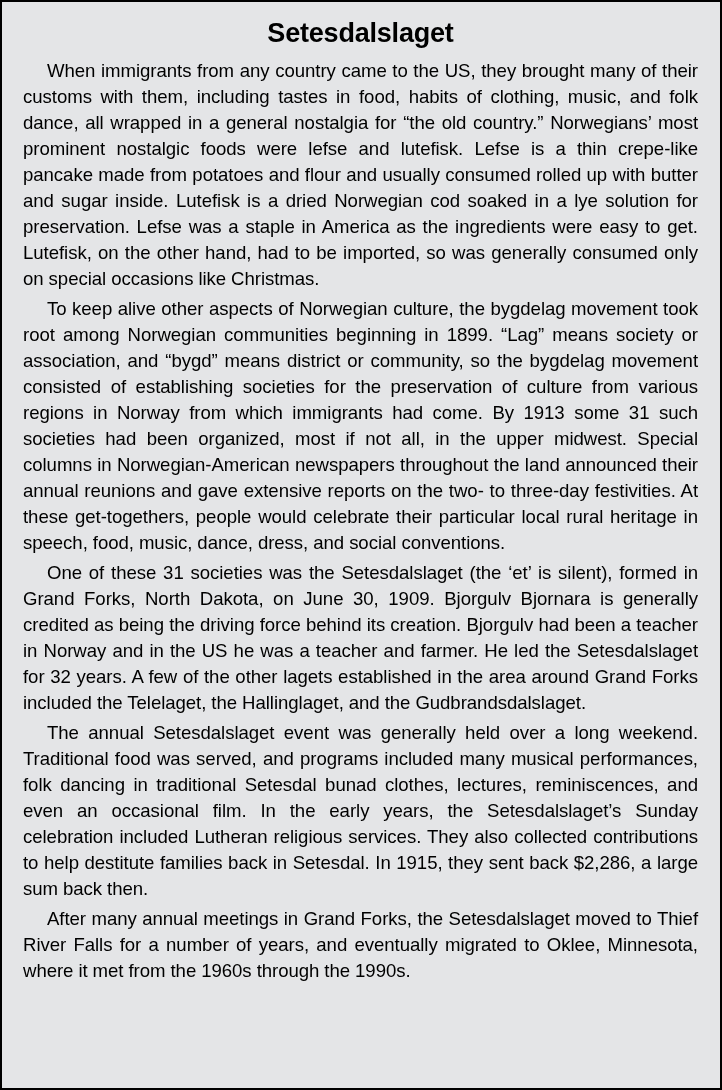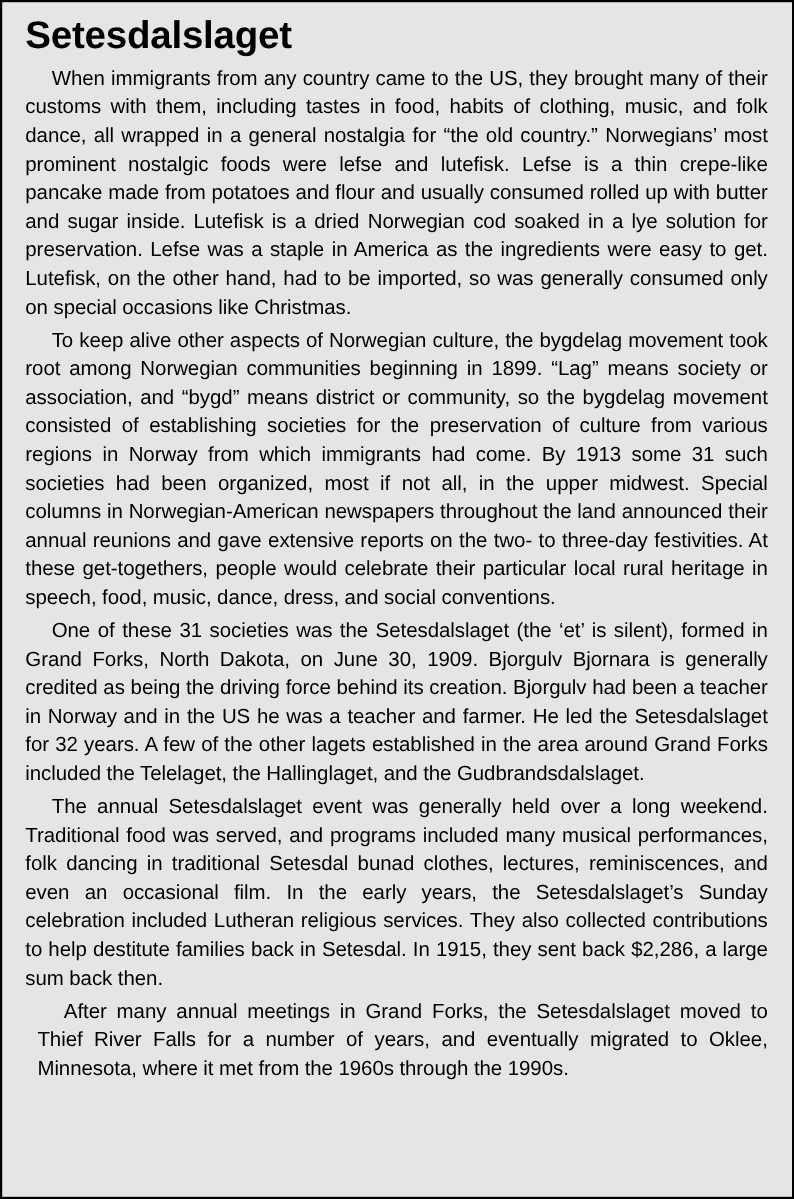--- a/index.html
+++ b/index.html
@@ -20,24 +20,24 @@
   }
 
   .doc-body {
     box-sizing: border-box;
     width: 100%;
     height: 100%;
     padding: 12px 22px 10px 21px;
   }
 
   .doc-title {
-    text-align: left;
+    text-align: center;
     font-family: "Liberation Sans", "DejaVu Sans", sans-serif;
     font-weight: bold;
-    font-size: 35px;
+    font-size: 27px;
     line-height: 34px;
     letter-spacing: -0.2px;
     color: #000000;
     margin: 2px 0 8px 0;
     padding: 0;
   }
 
   .doc-paragraph {
     font-family: Liberation Sans, sans-serif;
     font-size: 18.6px;
@@ -48,21 +48,20 @@
     text-indent: 24px;
     margin: 0 0 4px 0;
     padding: 0;
     hyphens: none;
     word-spacing: -0.1px;
     letter-spacing: -0.05px;
   }
 
   .doc-paragraph:last-child {
     margin-bottom: 0;
-    margin-left: 11px;
   }
 </style>
 </head>
 <body>
 
 <div id="page">
   <div class="doc-body">
 
     <h1 class="doc-title">Setesdalslaget</h1>
 

